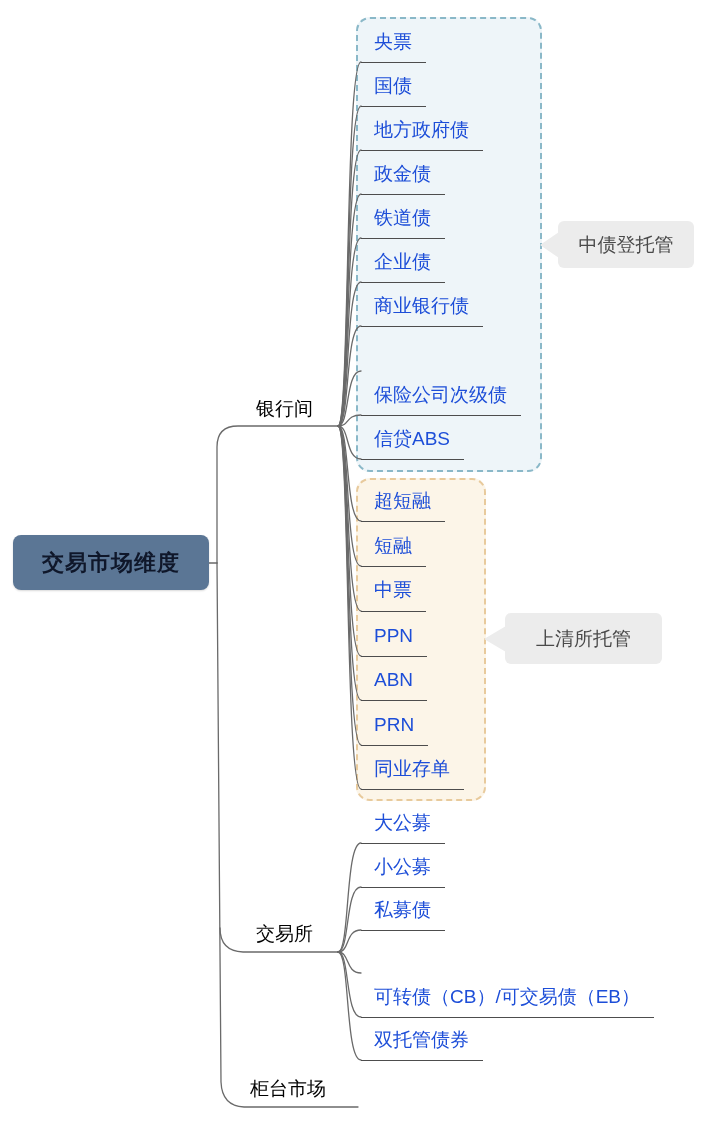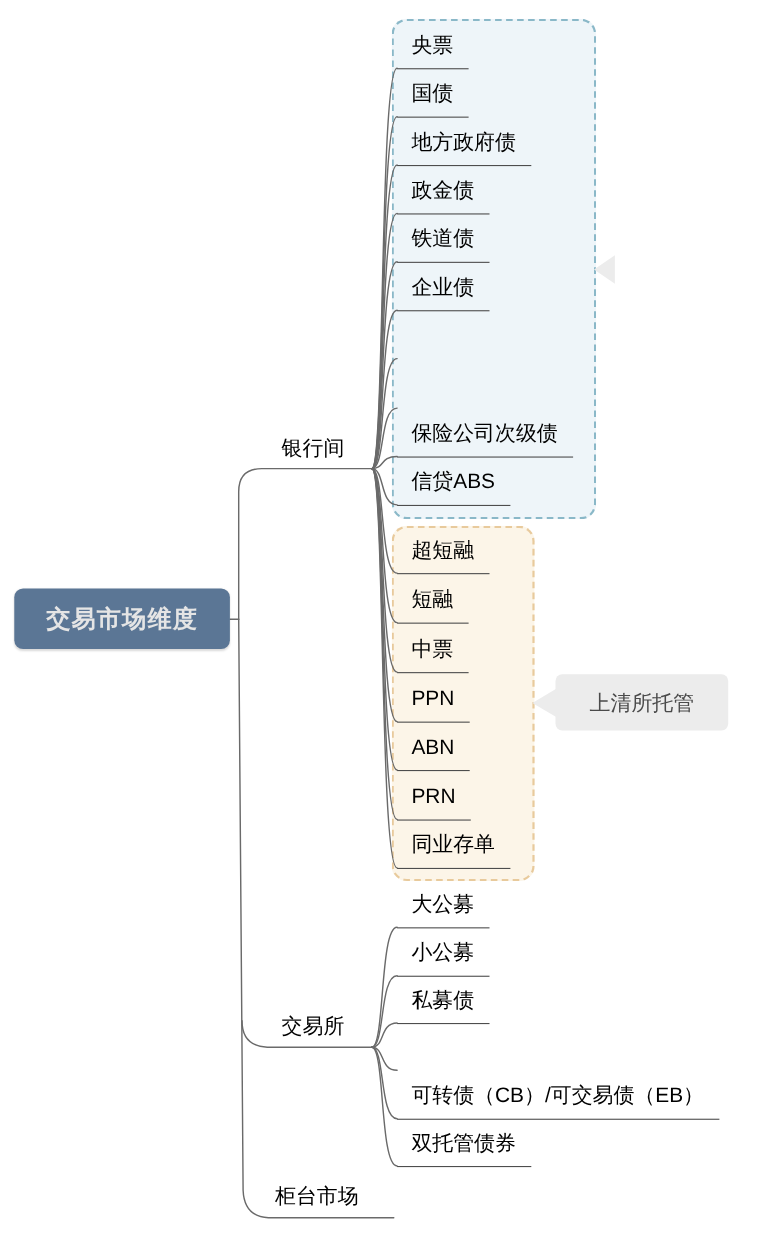--- a/index.html
+++ b/index.html
@@ -20,30 +20,30 @@
   .group-orange{
     left:356px;top:478px;width:126px;height:319px;
     background:#fcf5e8;border:2px dashed #e8ca9c;
   }
   svg.connectors{position:absolute;left:0;top:0;z-index:2;}
   svg.connectors path{fill:none;stroke:#6a6a6a;stroke-width:1.3;stroke-linecap:round;}
   .root-node{
     position:absolute;left:13px;top:535px;width:196px;height:55px;
     background:#5b7695;border-radius:8px;
     display:flex;align-items:center;justify-content:center;
-    color:#e5e5e5;font-size:22px;font-weight:bold;letter-spacing:1px;
+    color:#0f172a;font-size:22px;font-weight:bold;letter-spacing:1px;
     z-index:3;box-shadow:0 1px 2px rgba(0,0,0,0.15);
   }
   .branch-label{
     position:absolute;z-index:3;
     font-size:19px;line-height:26px;color:#000000;white-space:nowrap;
   }
   .node{
     position:absolute;left:361px;z-index:3;
-    font-size:19px;line-height:26px;color:#000000;white-space:nowrap;
+    font-size:19px;line-height:26px;color:#1d4ed8;white-space:nowrap;
     padding:0 14px 7px 13px;
     border-bottom:1.4px solid #4d4d4d;
   }
   .annotation{
     position:absolute;z-index:3;
     background:#ececec;border-radius:6px;
     display:flex;align-items:center;justify-content:center;
     font-size:19px;color:#4a4a4a;white-space:nowrap;
   }
   .ann-chinabond{left:558px;top:221px;width:136px;height:47px;}
@@ -102,32 +102,34 @@
   <div class="branch-label" style="left:256px;top:396px;">银行间</div>
   <div class="branch-label" style="left:256px;top:921px;">交易所</div>
   <div class="branch-label" style="left:250px;top:1076px;">柜台市场</div>
 
   <div class="node" style="top:29px;">央票</div>
   <div class="node" style="top:73px;">国债</div>
   <div class="node" style="top:117px;">地方政府债</div>
   <div class="node" style="top:161px;">政金债</div>
   <div class="node" style="top:205px;">铁道债</div>
   <div class="node" style="top:249px;">企业债</div>
+  <div class="node" style="top:293px;">商业银行债</div>
   <div class="node" style="top:426px;">信贷ABS</div>
   <div class="node" style="top:382px;">保险公司次级债</div>
 
   <div class="node" style="top:488px;">超短融</div>
   <div class="node" style="top:533px;">短融</div>
   <div class="node" style="top:578px;font-family:Liberation Mono, monospace;">中票</div>
   <div class="node" style="top:623px;">PPN</div>
   <div class="node" style="top:667px;">ABN</div>
   <div class="node" style="top:712px;">PRN</div>
   <div class="node" style="top:756px;">同业存单</div>
 
   <div class="node" style="top:810px;">大公募</div>
   <div class="node" style="top:854px;">小公募</div>
   <div class="node" style="top:897px;">私募债</div>
   <div class="node" style="top:984px;">可转债（CB）/可交易债（EB）</div>
   <div class="node" style="top:1027px;">双托管债券</div>
 
+  <div class="annotation ann-chinabond">中债登托管</div>
   <div class="annotation ann-shqs">上清所托管</div>
 
 </div>
 
 </body></html>

